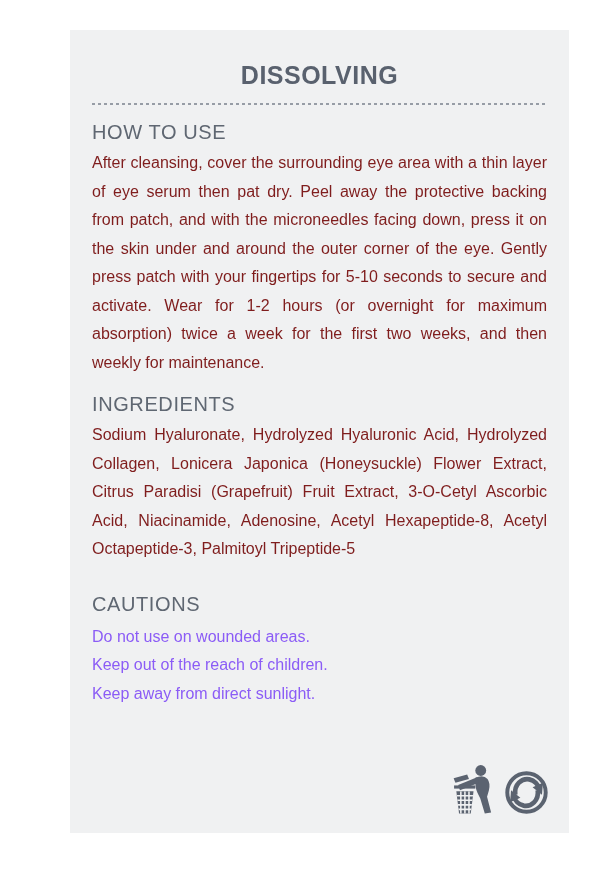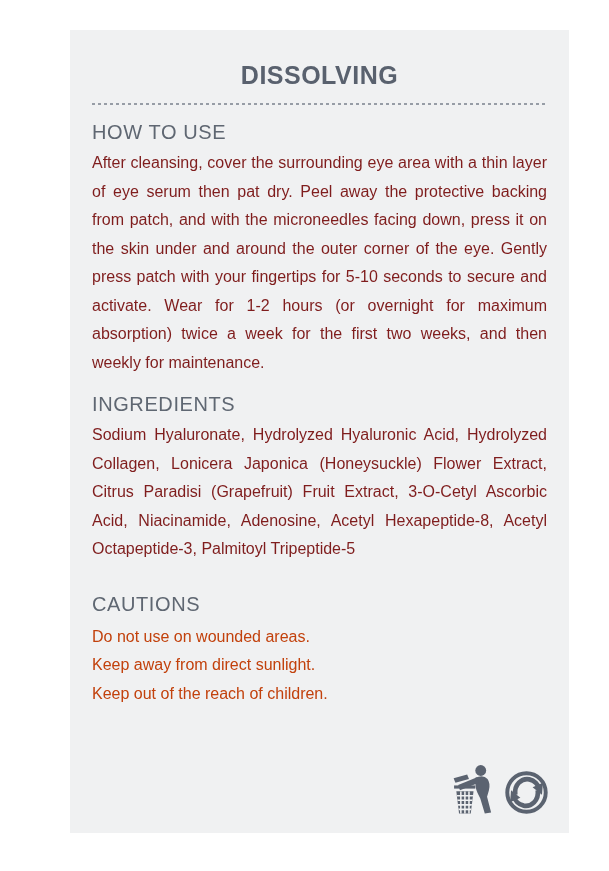--- a/index.html
+++ b/index.html
@@ -50,21 +50,21 @@
   .body-text {
     color: #7f1d1d;
     font-size: 16px;
     line-height: 28.5px;
     text-align: justify;
     margin: 6px 0 0 0;
   }
   .heading-ingredients { }
   .heading-cautions { margin-top: 29px; }
   .caution-line {
-    color: #c2410c;
+    color: #8b5cf6;
     font-size: 16px;
     line-height: 28.5px;
     text-align: left;
   }
   .cautions-block { margin-top: 8px; }
   .icons-row {
     position: absolute;
     right: 20px;
     bottom: 18px;
     display: flex;
@@ -87,22 +87,22 @@
 
     <h2 class="section-heading">HOW TO USE</h2>
     <p class="body-text">After cleansing, cover the surrounding eye area with a thin layer of eye serum then pat dry. Peel away the protective backing from patch, and with the microneedles facing down, press it on the skin under and around the outer corner of the eye. Gently press patch with your fingertips for 5-10 seconds to secure and activate. Wear for 1-2 hours (or overnight for maximum absorption) twice a week for the first two weeks, and then weekly for maintenance.</p>
 
     <h2 class="section-heading heading-ingredients">INGREDIENTS</h2>
     <p class="body-text">Sodium Hyaluronate, Hydrolyzed Hyaluronic Acid, Hydrolyzed Collagen, Lonicera Japonica (Honeysuckle) Flower Extract, Citrus Paradisi (Grapefruit) Fruit Extract, 3-O-Cetyl Ascorbic Acid, Niacinamide, Adenosine, Acetyl Hexapeptide-8, Acetyl Octapeptide-3, Palmitoyl Tripeptide-5</p>
 
     <h2 class="section-heading heading-cautions">CAUTIONS</h2>
     <div class="cautions-block">
       <div class="caution-line">Do not use on wounded areas.</div>
+      <div class="caution-line">Keep out of the reach of children.</div>
       <div class="caution-line">Keep away from direct sunlight.</div>
-      <div class="caution-line">Keep out of the reach of children.</div>
     </div>
 
     <div class="icons-row">
 
       <svg class="icon-box" viewBox="0 0 52 56" width="47" height="51" aria-hidden="true">
         <g fill="#5b6370">
 
           <circle cx="34" cy="7" r="6"></circle>
 
           <path d="M28 15 Q37 11 41.5 16.5 Q45 21.5 43 29 L41 36 L45.5 53.5 L38.5 54.5 L33.5 38 L30.5 32 Q27.5 26 28 15 Z"></path>

